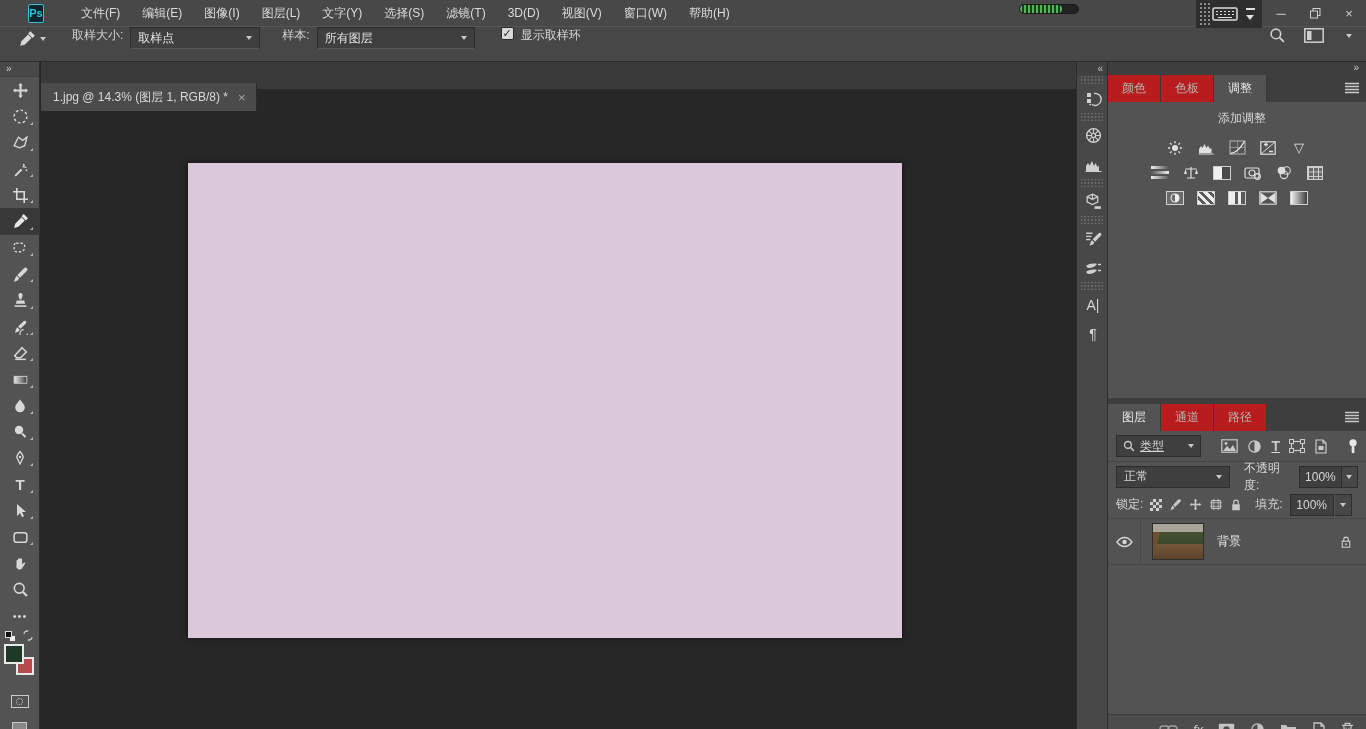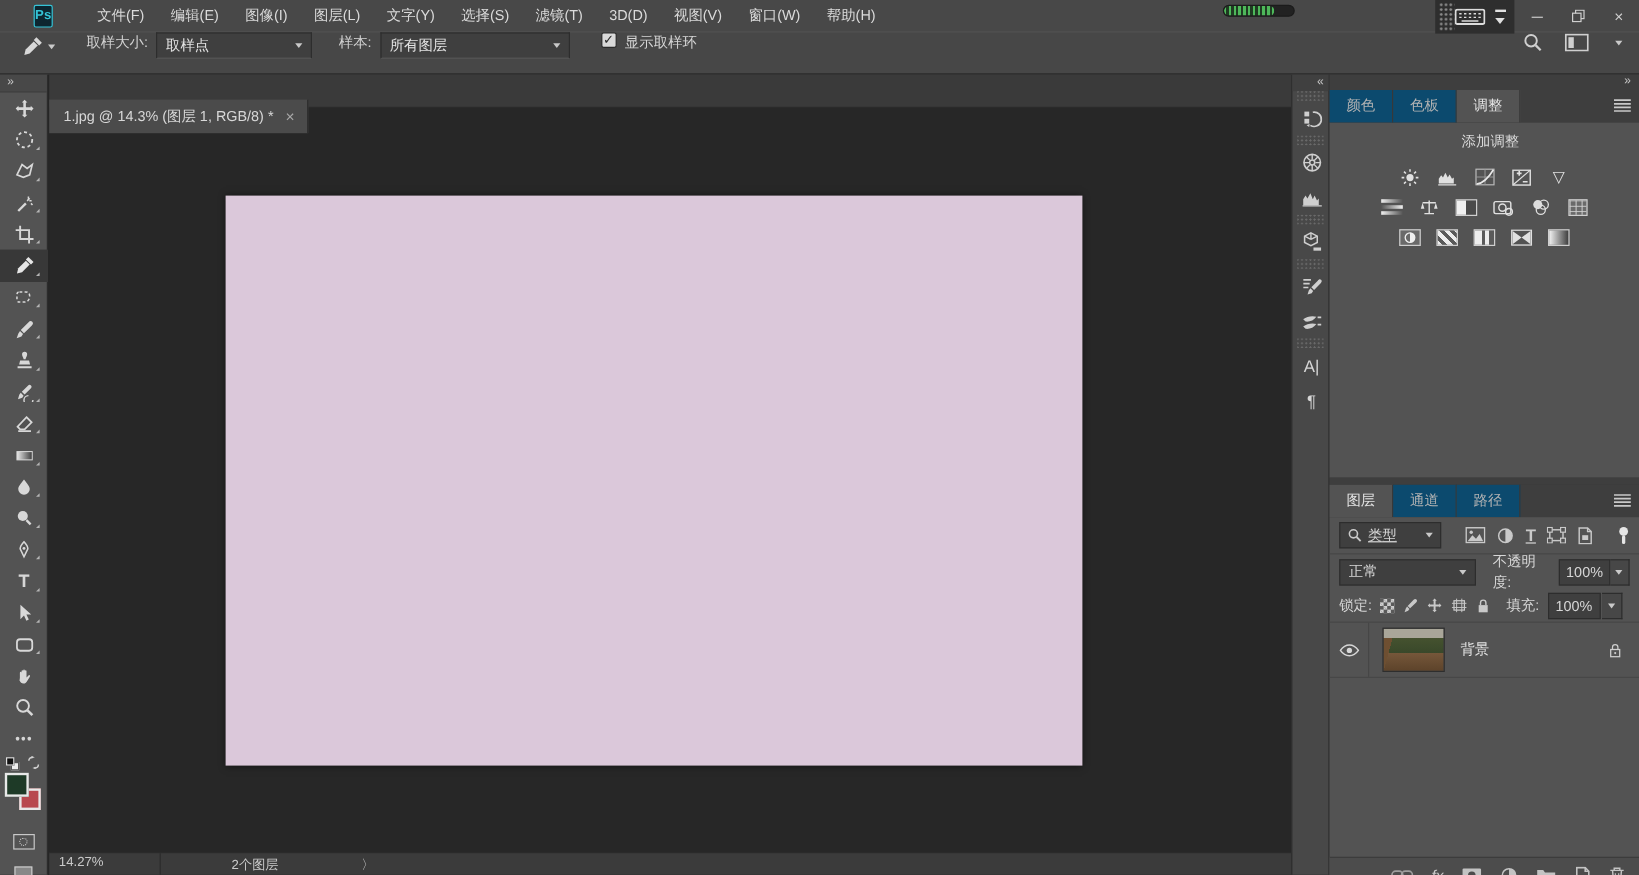--- a/index.html
+++ b/index.html
@@ -84,21 +84,21 @@
     border-left:1px solid #2c2c2c; border-right:1px solid #2c2c2c; }
   .ds-top { height:14px; background:#404040; color:#c9c9c9; font-size:10px; line-height:13px; text-align:right; padding-right:5px; letter-spacing:-1px; }
   .ds-sep { height:8px; margin:0 4px; background-image:radial-gradient(#6a6a6a 0.8px, transparent 1px); background-size:3.5px 3.5px; background-position:center; }
   .ds-btn { width:32px; height:29px; display:flex; align-items:center; justify-content:center; color:#cfcfcf; }
   .ds-text { font-size:14px; color:#d6d6d6; }
 
   
   .rightdock { position:absolute; left:1108px; top:62px; width:258px; height:667px; background:#3e3e3e; }
   .panel-topstrip { height:13px; background:#3e3e3e; color:#c9c9c9; font-size:10px; text-align:right; padding-right:8px; line-height:12px; letter-spacing:-1px; }
   .ptabs { height:27px; display:flex; background:#3e3e3e; position:relative; }
-  .ptab { padding:0 14px; height:27px; line-height:27px; color:#b3b3b3; background:#0c4a6e; border-right:1px solid #383838; }
+  .ptab { padding:0 14px; height:27px; line-height:27px; color:#b3b3b3; background:#b91c1c; border-right:1px solid #383838; }
   .ptab.active { background:#535353; color:#e4e4e4; }
   .panel-menu-btn { position:absolute; right:6px; top:7px; }
   .adj-content { background:#535353; height:296px; padding-top:8px; }
   .adj-label { padding-left:10px; color:#d8d8d8;text-align:center; }
   .adj-rows { margin-top:12px; display:flex; flex-direction:column; align-items:center; gap:8px; }
   .adj-row { display:flex; gap:9px; }
   .adj { width:22px; height:17px; display:flex; align-items:center; justify-content:center; color:#e0e0e0; font-size:13px; }
   .tile { width:18px; height:14px; border:1px solid #cfcfcf; }
   .dock-gap { height:6px; background:#3e3e3e; }
 
@@ -364,26 +364,20 @@
 <div class="docarea">
   <div class="tabbar">
     <div class="doc-tab">
       <span>1.jpg @ 14.3% (图层 1, RGB/8) *</span>
       <span class="tab-close">×</span>
     </div>
   </div>
   <div class="canvas">
     <div class="canvas-image" style="background: rgb(219, 200, 218);"></div>
   </div>
-  <div class="statusbar">
-    <span class="sb-zoom">14.27%</span>
-    <span class="sb-div"></span>
-    <span class="sb-info">2个图层</span>
-    <span class="sb-chev">〉</span>
-  </div>
 </div>
 
 <div class="dockstrip">
   <div class="ds-top">«</div>
   <div class="ds-sep"></div>
   <div class="ds-btn">
     <svg width="18" height="18" viewBox="0 0 18 18">
       <rect x="3" y="3" width="4" height="4" fill="#cfcfcf"></rect>
         <rect x="3" y="9" width="4" height="4" fill="#cfcfcf"></rect>
       <path d="M10 3.5a6 6 0 1 1-2 11" fill="none" stroke="#cfcfcf" stroke-width="1.4"></path>

